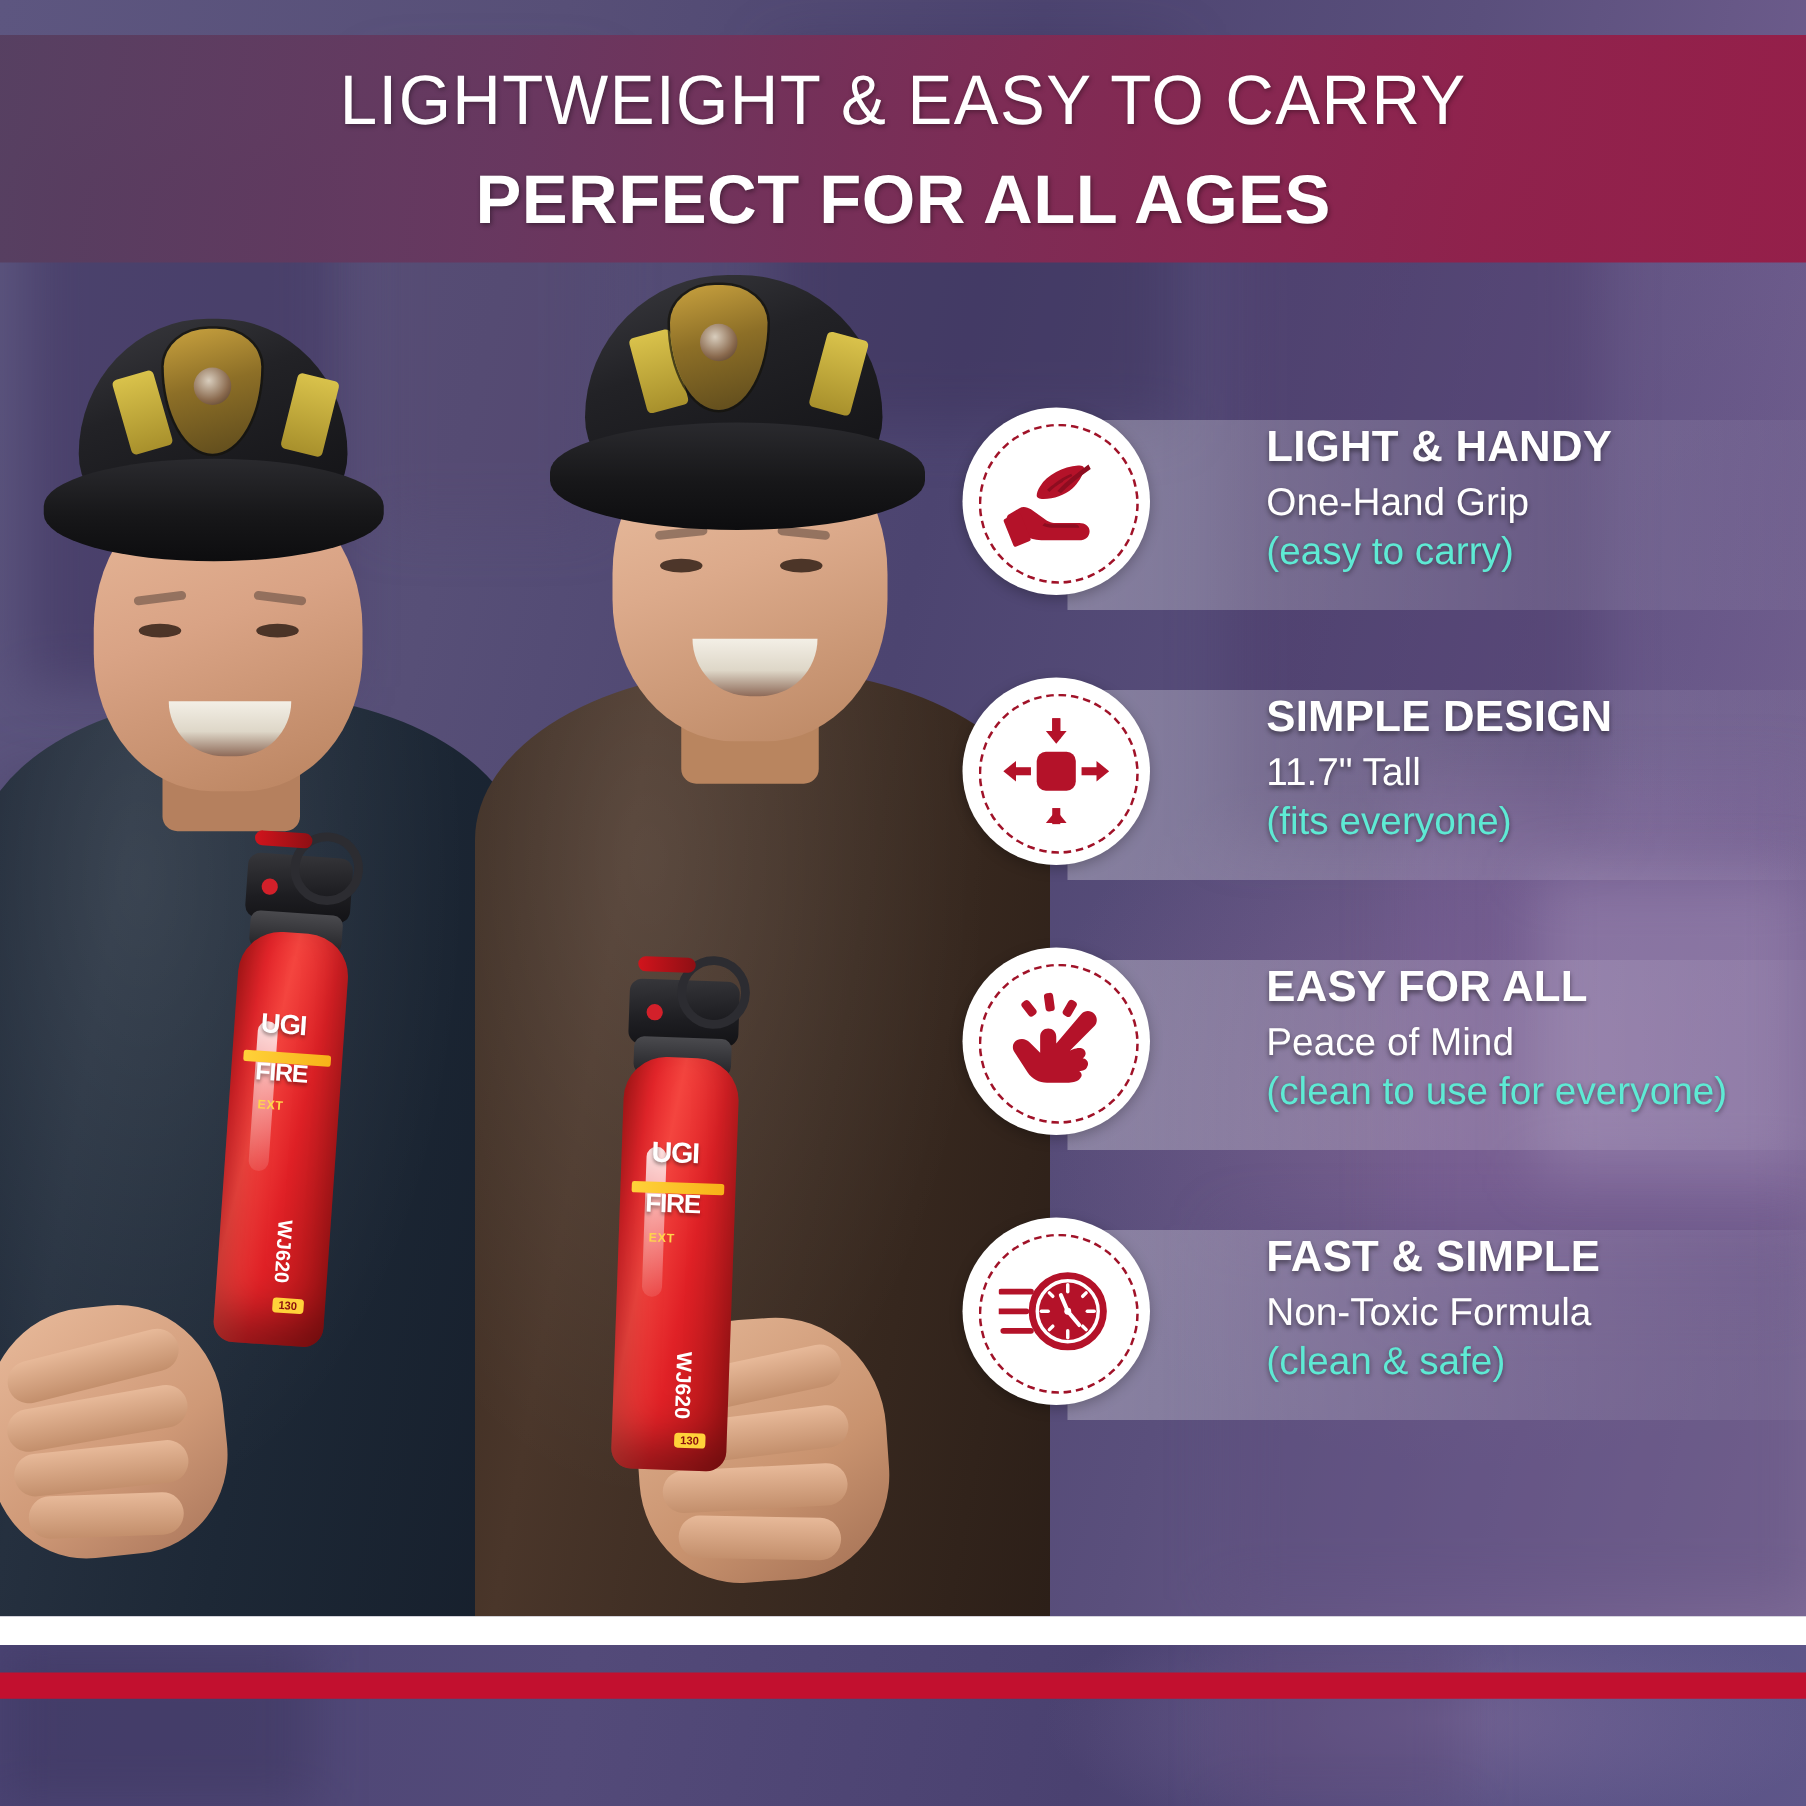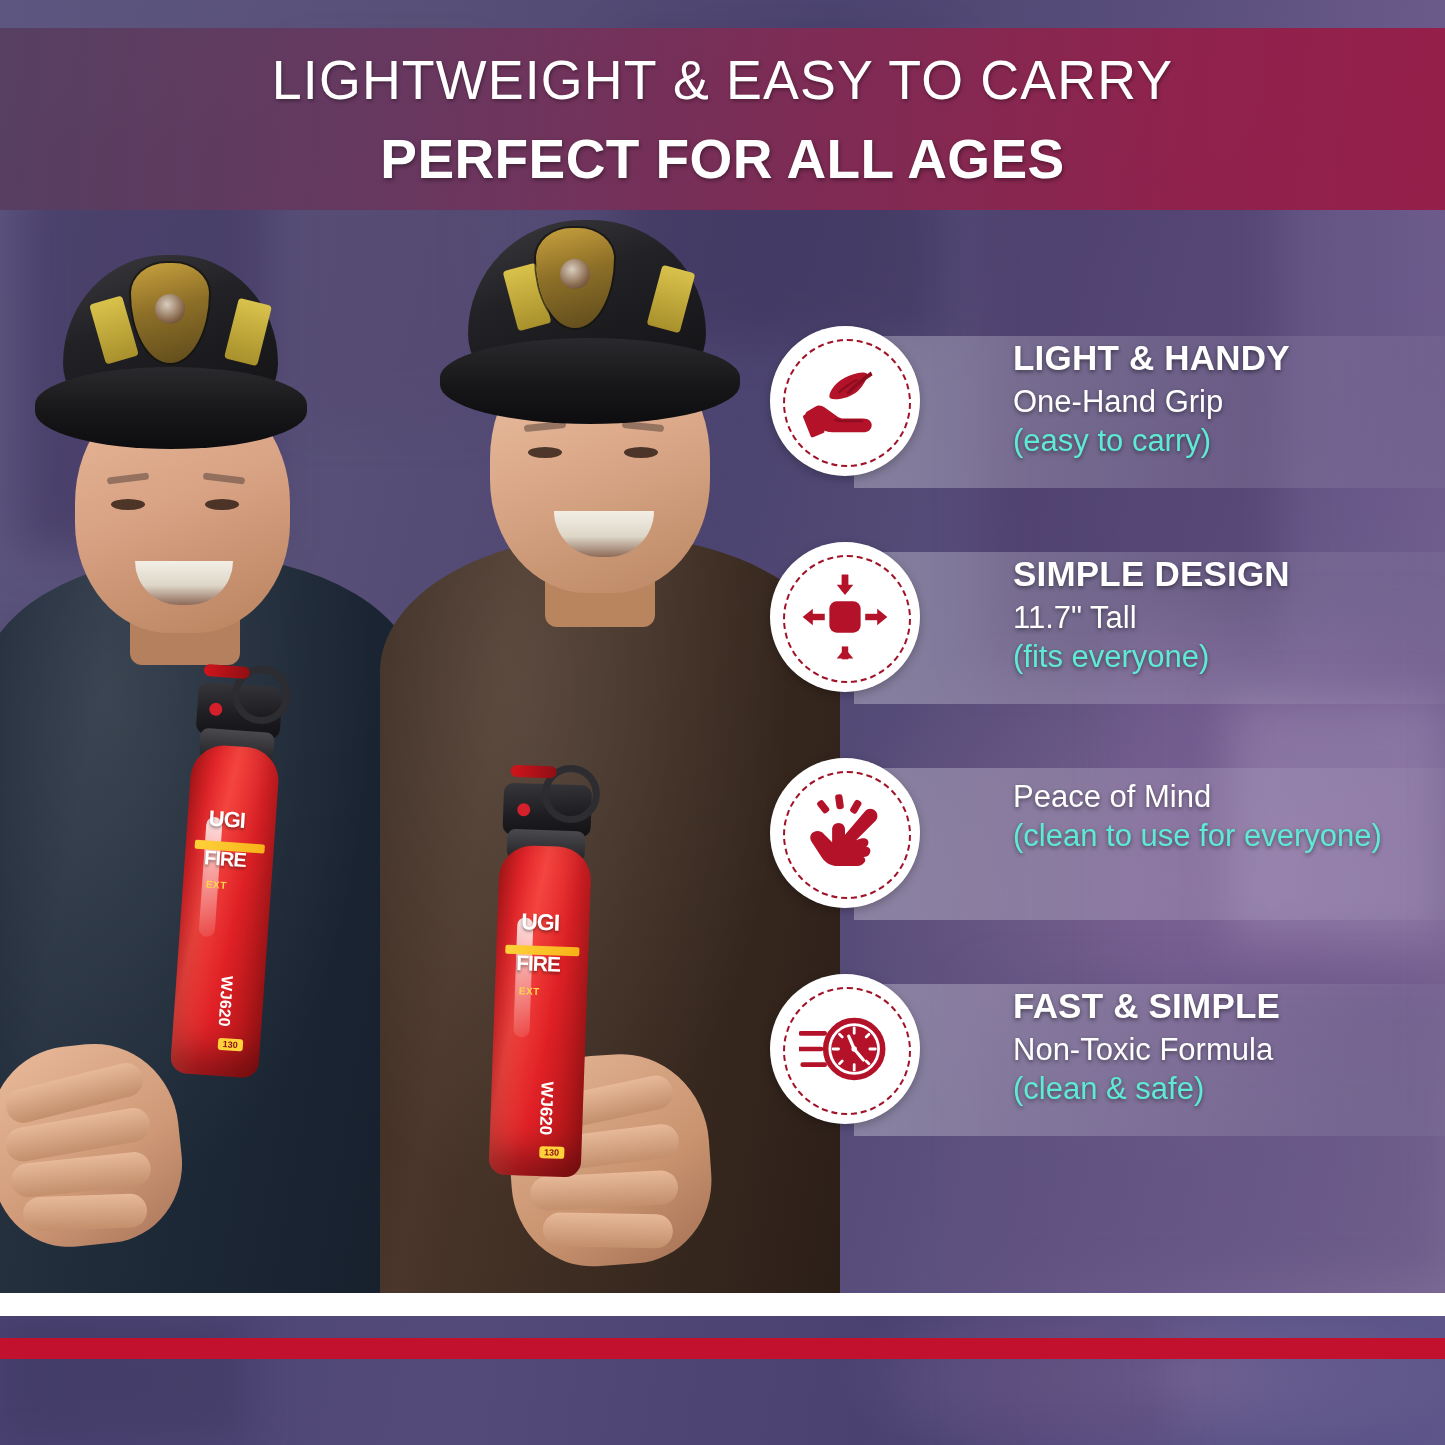--- a/index.html
+++ b/index.html
@@ -369,20 +369,21 @@
             <g fill="#b41229">
               <rect x="40" y="8" width="8" height="16" rx="3" transform="rotate(-8 44 16)"></rect>
               <rect x="22" y="14" width="8" height="15" rx="3" transform="rotate(-38 26 21)"></rect>
               <rect x="58" y="14" width="8" height="15" rx="3" transform="rotate(30 62 21)"></rect>
               <path d="M72 26c3-3 8-3 11 0s3 8 0 11L62 58c0 0 6-3 10-2 4 1 5 6 1 9 3 0 6 3 4 7-1 3-4 4-7 4 2 1 3 4 1 6-2 3-6 4-10 4H42c-7 0-13-3-17-9L14 60c-3-4-2-9 2-11 4-2 8-1 11 2l9 9V46c0-4 3-7 7-7s7 3 7 7v6z"></path>
             </g>
           </svg>
         </div>
       </div>
       <div class="ftext">
+        <div class="ftitle">EASY FOR ALL</div>
         <div class="fsub">Peace of Mind</div>
         <div class="fnote">(clean to use for everyone)</div>
       </div>
     </div>
 
     <div class="feature">
       <div class="fbar"></div>
       <div class="badge-circle">
         <div class="dashring"></div>
         <div class="ficon">

